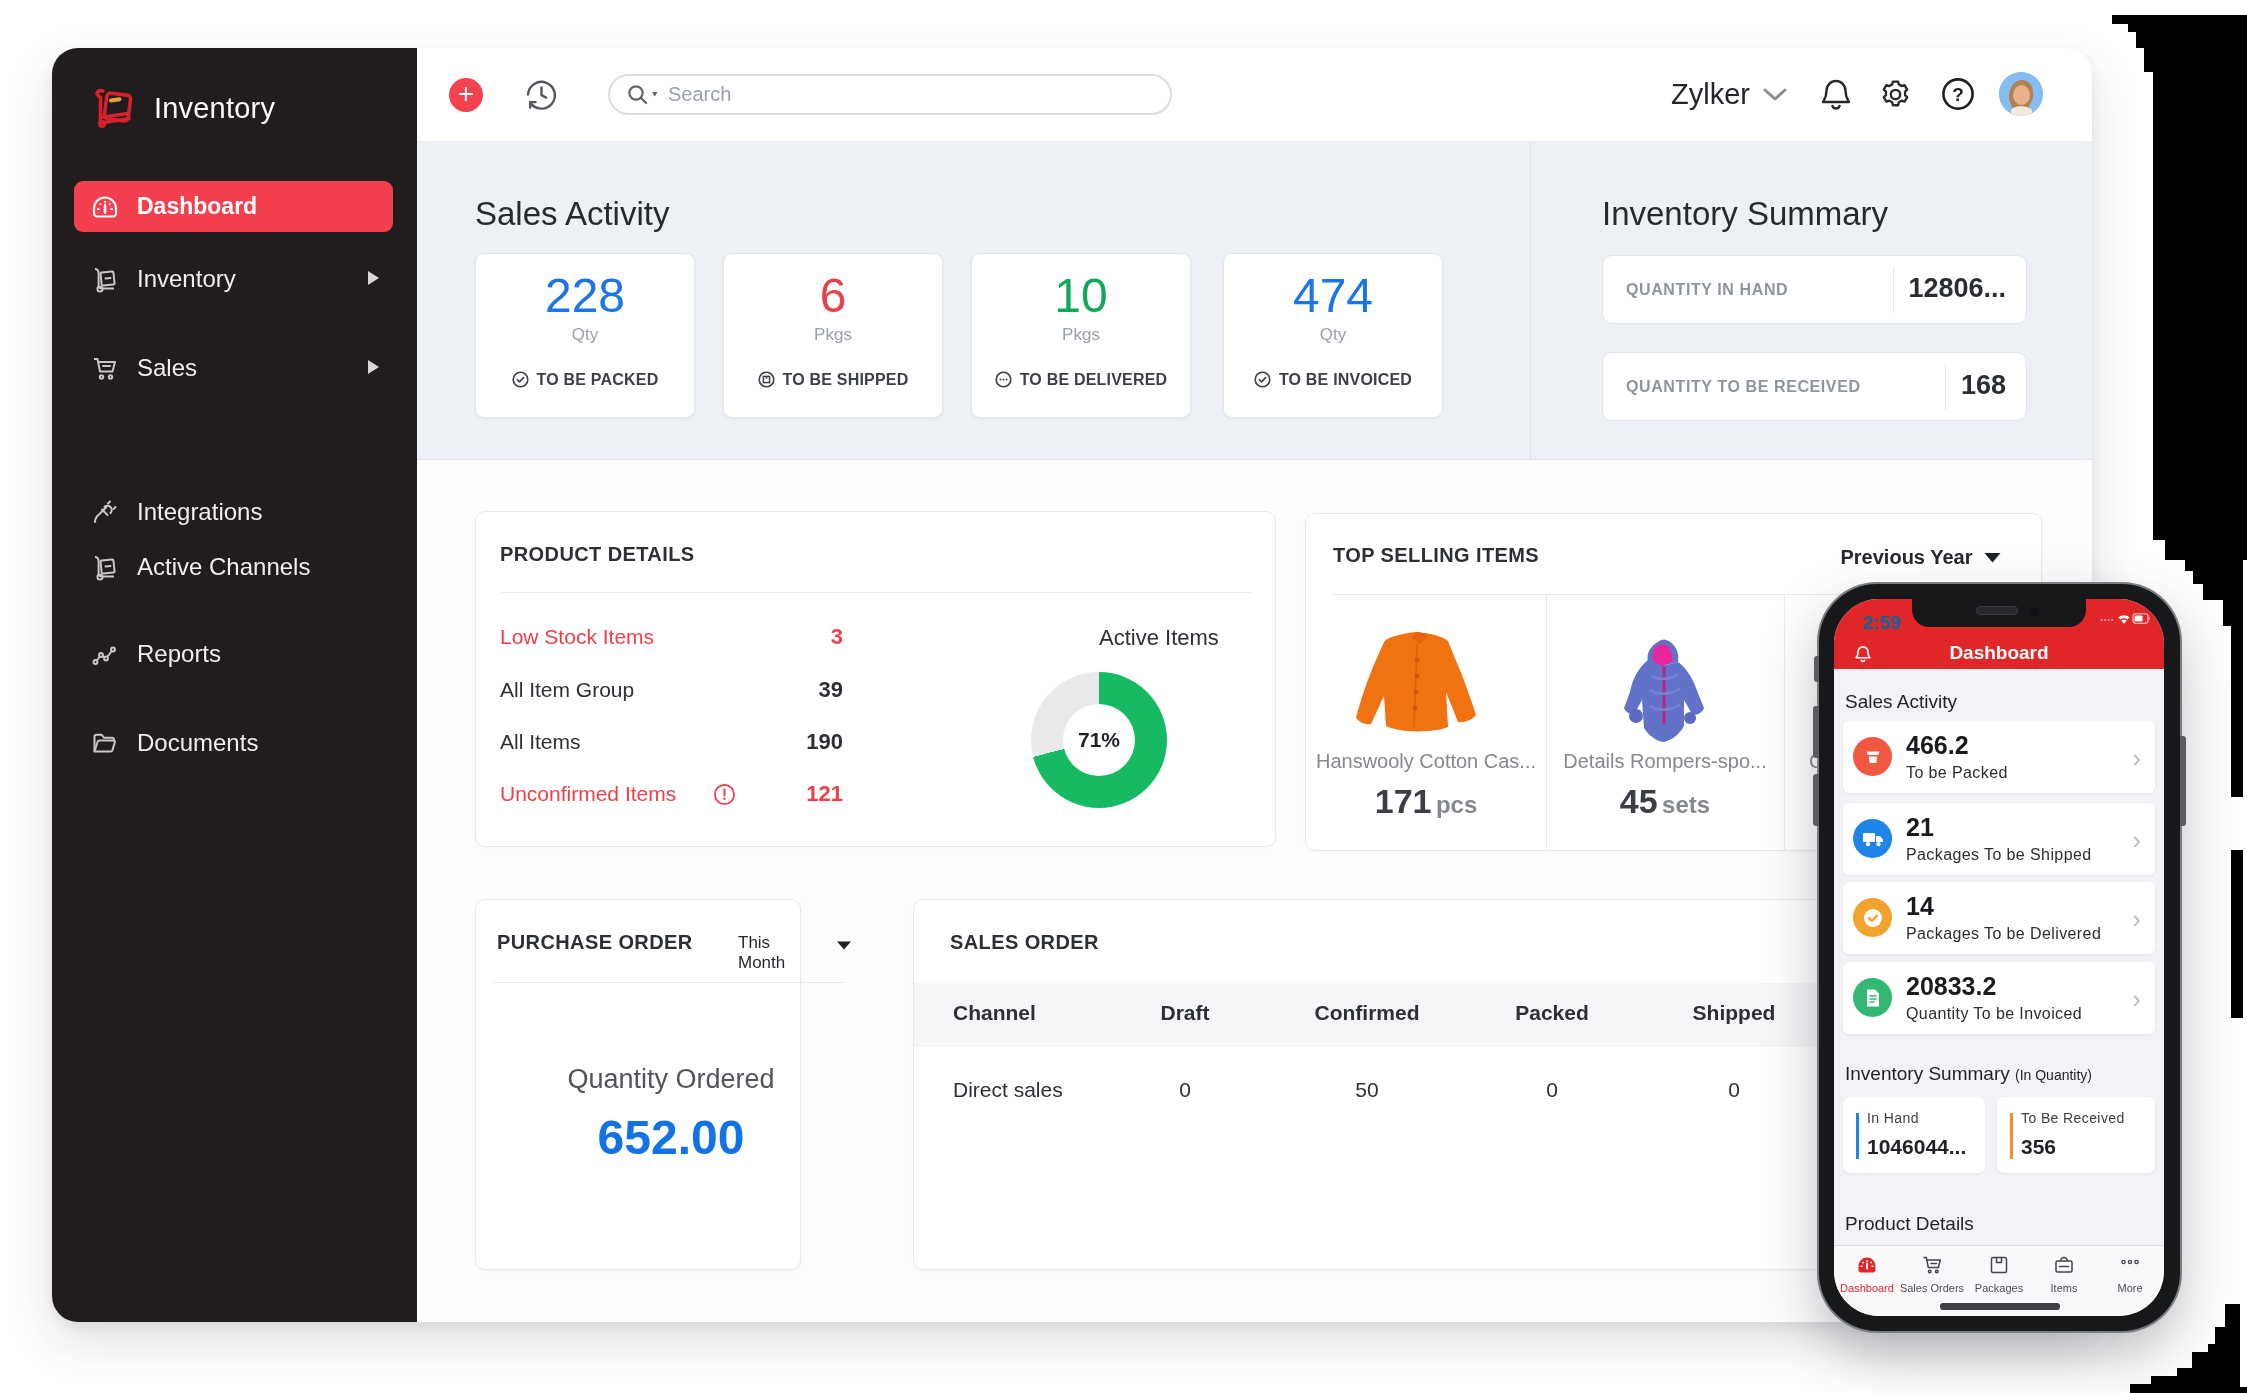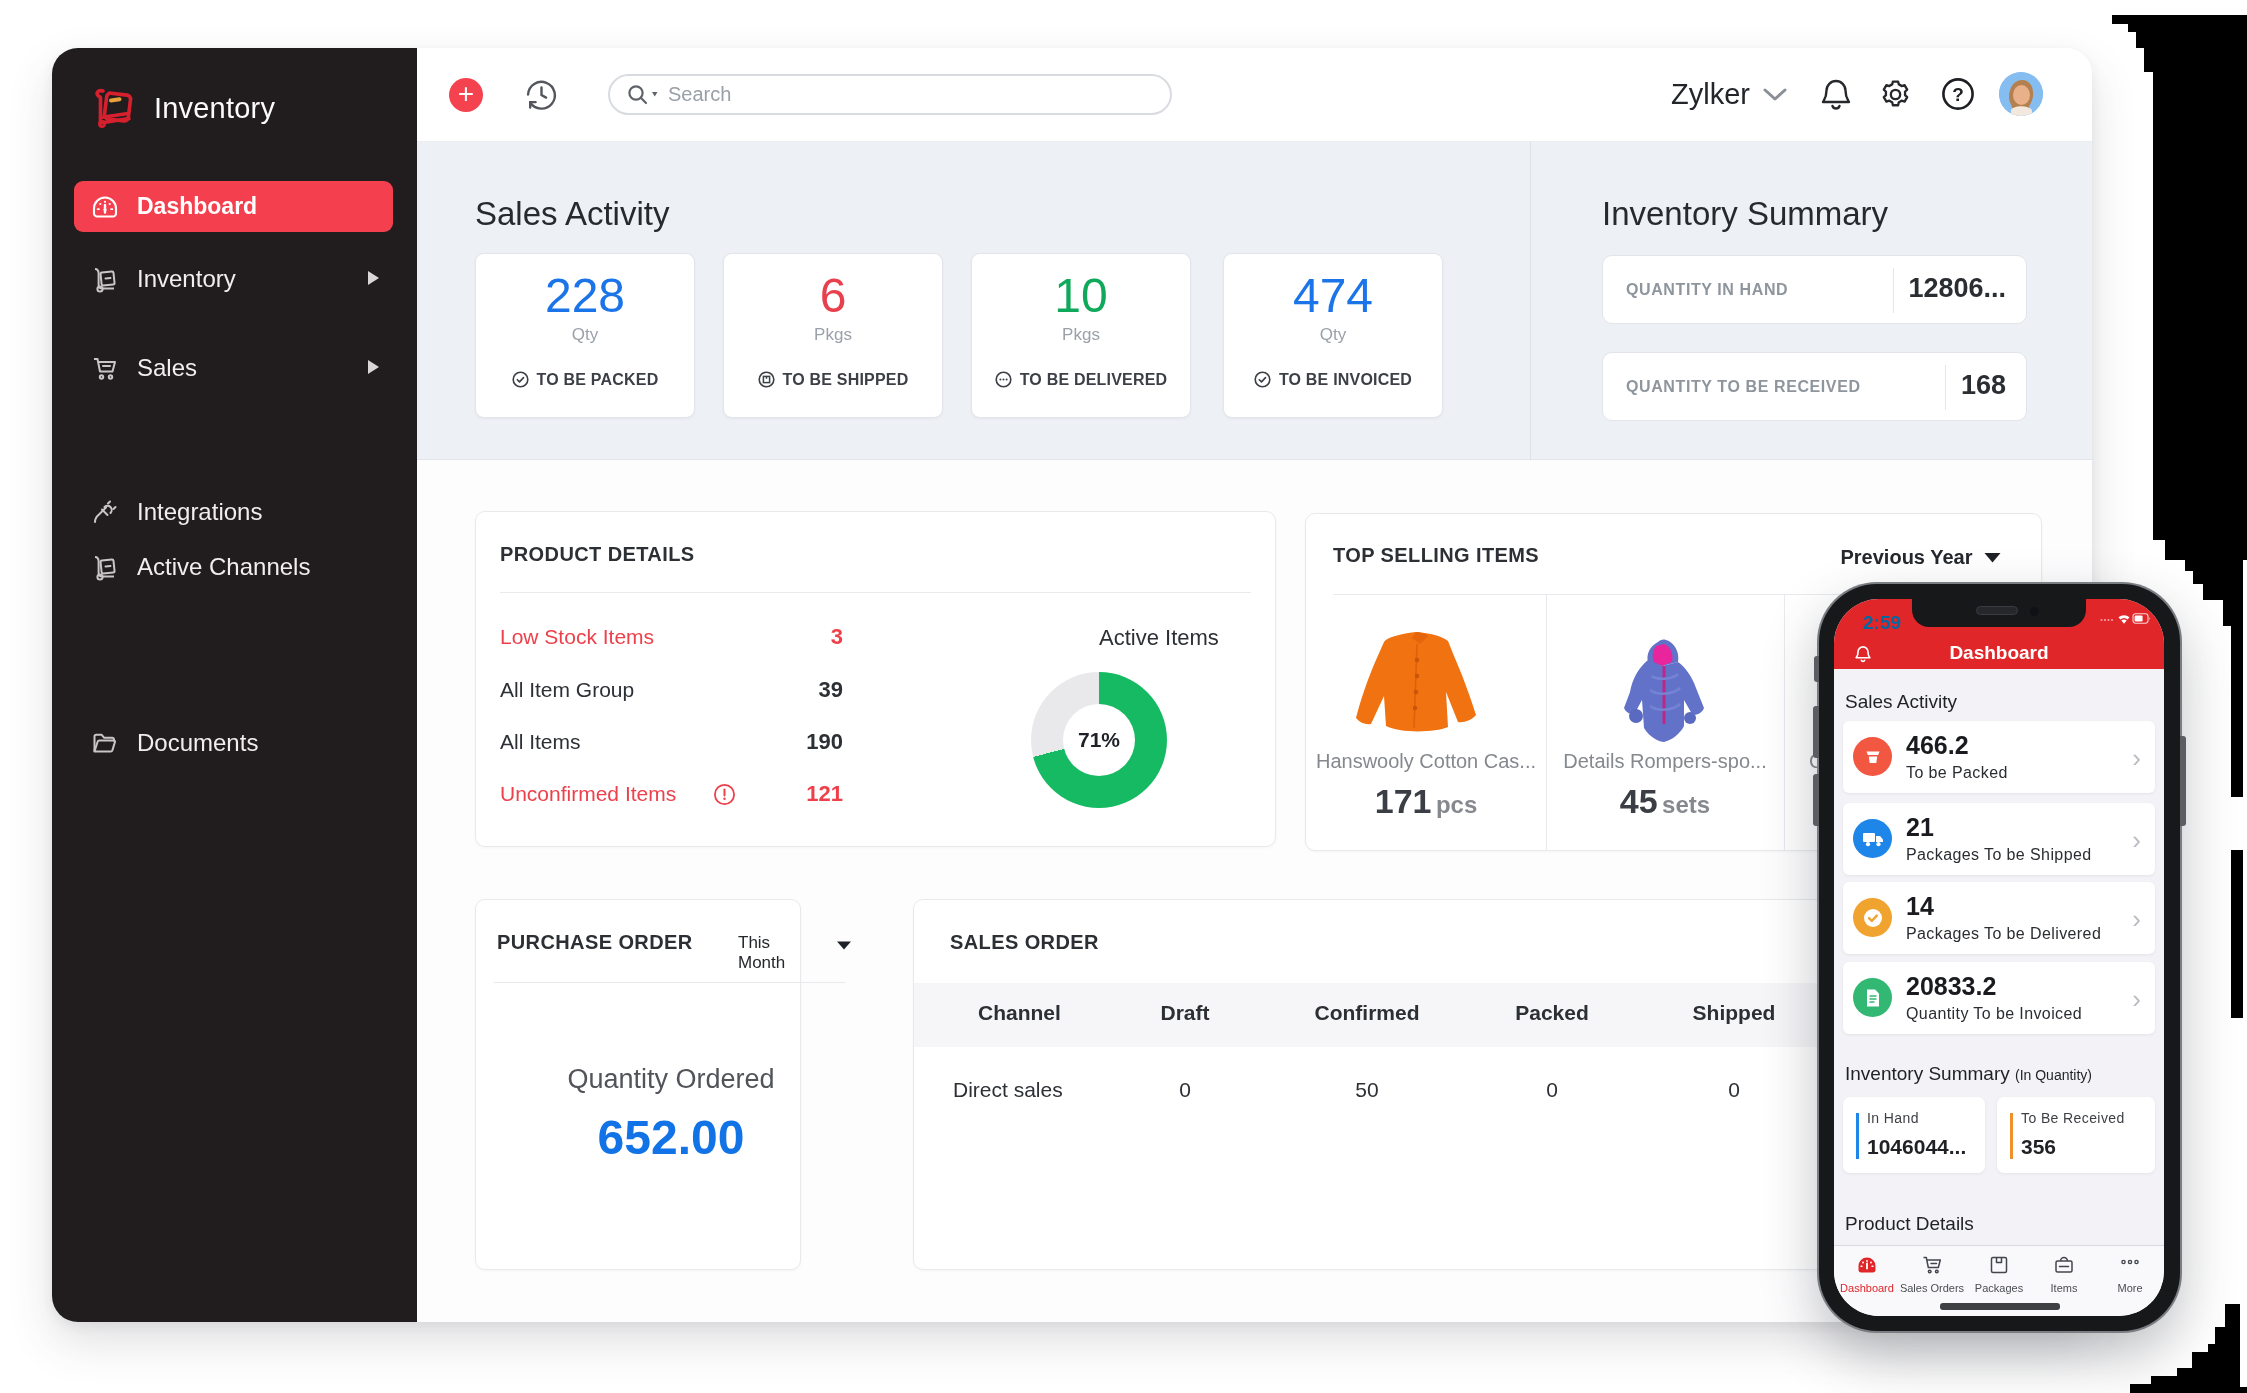--- a/index.html
+++ b/index.html
@@ -132,20 +132,32 @@
     <svg class="ic" viewBox="0 0 27 27">
         <g fill="none" stroke="#c9c6c7" stroke-width="2">
       <path d="M4 3 c3 0 3.6 2 3.6 4.5 L7.6 19 c0 2.5 1.5 3.6 4 3.6 L23 22.6"></path>
       <rect x="10" y="6" width="13" height="13" rx="1.5" transform="rotate(-6 16 12)"></rect>
       <circle cx="9" cy="23" r="2.6"></circle>
       <path d="M14.5 12.5 l5 -.6" stroke-linecap="round"></path>
     </g>
       </svg>
     <div class="tx">Active Channels</div>
   </div>
+  <div class="mitem abs" style="top:634px;">
+    <svg class="ic" viewBox="0 0 27 27">
+        <g fill="none" stroke="#c9c6c7" stroke-width="2" stroke-linecap="round">
+      <path d="M4.5 21 l5.5 -7 5 3.5 7 -9"></path>
+      <circle cx="4.5" cy="21" r="1.9" fill="#211c1e"></circle>
+          <circle cx="10" cy="14" r="1.9" fill="#211c1e"></circle>
+          <circle cx="15" cy="17.5" r="1.9" fill="#211c1e"></circle>
+          <circle cx="22" cy="8.5" r="1.9" fill="#211c1e"></circle>
+    </g>
+      </svg>
+    <div class="tx">Reports</div>
+  </div>
   <div class="mitem abs" style="top:723px;">
     <svg class="ic" viewBox="0 0 27 27">
         <g fill="none" stroke="#c9c6c7" stroke-width="2" stroke-linejoin="round">
       <path d="M3.5 21.5 v-15 a1.8 1.8 0 0 1 1.8 -1.8 h5.2 l2.5 3 h8.2 a1.8 1.8 0 0 1 1.8 1.8 v2"></path>
       <path d="M3.5 21.5 l3.2 -10 a1.6 1.6 0 0 1 1.5 -1.1 h14.6 a1.2 1.2 0 0 1 1.15 1.55 l-2.6 8.4 a1.7 1.7 0 0 1 -1.6 1.15 h-14.7 a1.55 1.55 0 0 1 -1.55 -1.55 z"></path>
     </g>
       </svg>
     <div class="tx">Documents</div>
   </div>
 
@@ -310,21 +322,21 @@
         <path d="M1 1.5 h14 l-7 8 z" fill="#1e2125"></path>
       </svg>
     <div class="divh abs" style="left:18px; top:82px; width:352px;"></div>
     <div class="abs" style="left:0; top:164px; width:390px; text-align:center; font-size:27px; color:#515459;">Quantity Ordered</div>
     <div class="abs" style="left:0; top:210px; width:390px; text-align:center; font-size:48px; font-weight:bold; color:#1273e6;">652.00</div>
   </div>
 
   <div class="card abs" style="left:913px; top:899px; width:1129px; height:371px; overflow:hidden;">
     <div class="ctitle abs" style="left:36px; top:31px;">SALES ORDER</div>
     <div class="abs" style="left:0px; top:83px; width:1129px; height:64px; background:#f6f6f8;"></div>
-    <div class="abs" style="left:39px; top:101px; font-size:21px; font-weight:bold; color:#2c2f34;margin-left:25px;">Channel</div>
+    <div class="abs" style="left:39px; top:101px; font-size:21px; font-weight:bold; color:#2c2f34;">Channel</div>
     <div class="abs" style="left:221px; top:101px; width:100px; text-align:center; font-size:21px; font-weight:bold; color:#2c2f34;">Draft</div>
     <div class="abs" style="left:383px; top:101px; width:140px; text-align:center; font-size:21px; font-weight:bold; color:#2c2f34;">Confirmed</div>
     <div class="abs" style="left:588px; top:101px; width:100px; text-align:center; font-size:21px; font-weight:bold; color:#2c2f34;">Packed</div>
     <div class="abs" style="left:770px; top:101px; width:100px; text-align:center; font-size:21px; font-weight:bold; color:#2c2f34;">Shipped</div>
     <div class="abs" style="left:39px; top:178px; font-size:21px; color:#2d3035;">Direct sales</div>
     <div class="abs" style="left:221px; top:178px; width:100px; text-align:center; font-size:21px; color:#2d3035;">0</div>
     <div class="abs" style="left:383px; top:178px; width:140px; text-align:center; font-size:21px; color:#2d3035;">50</div>
     <div class="abs" style="left:588px; top:178px; width:100px; text-align:center; font-size:21px; color:#2d3035;">0</div>
     <div class="abs" style="left:770px; top:178px; width:100px; text-align:center; font-size:21px; color:#2d3035;">0</div>
   </div>

